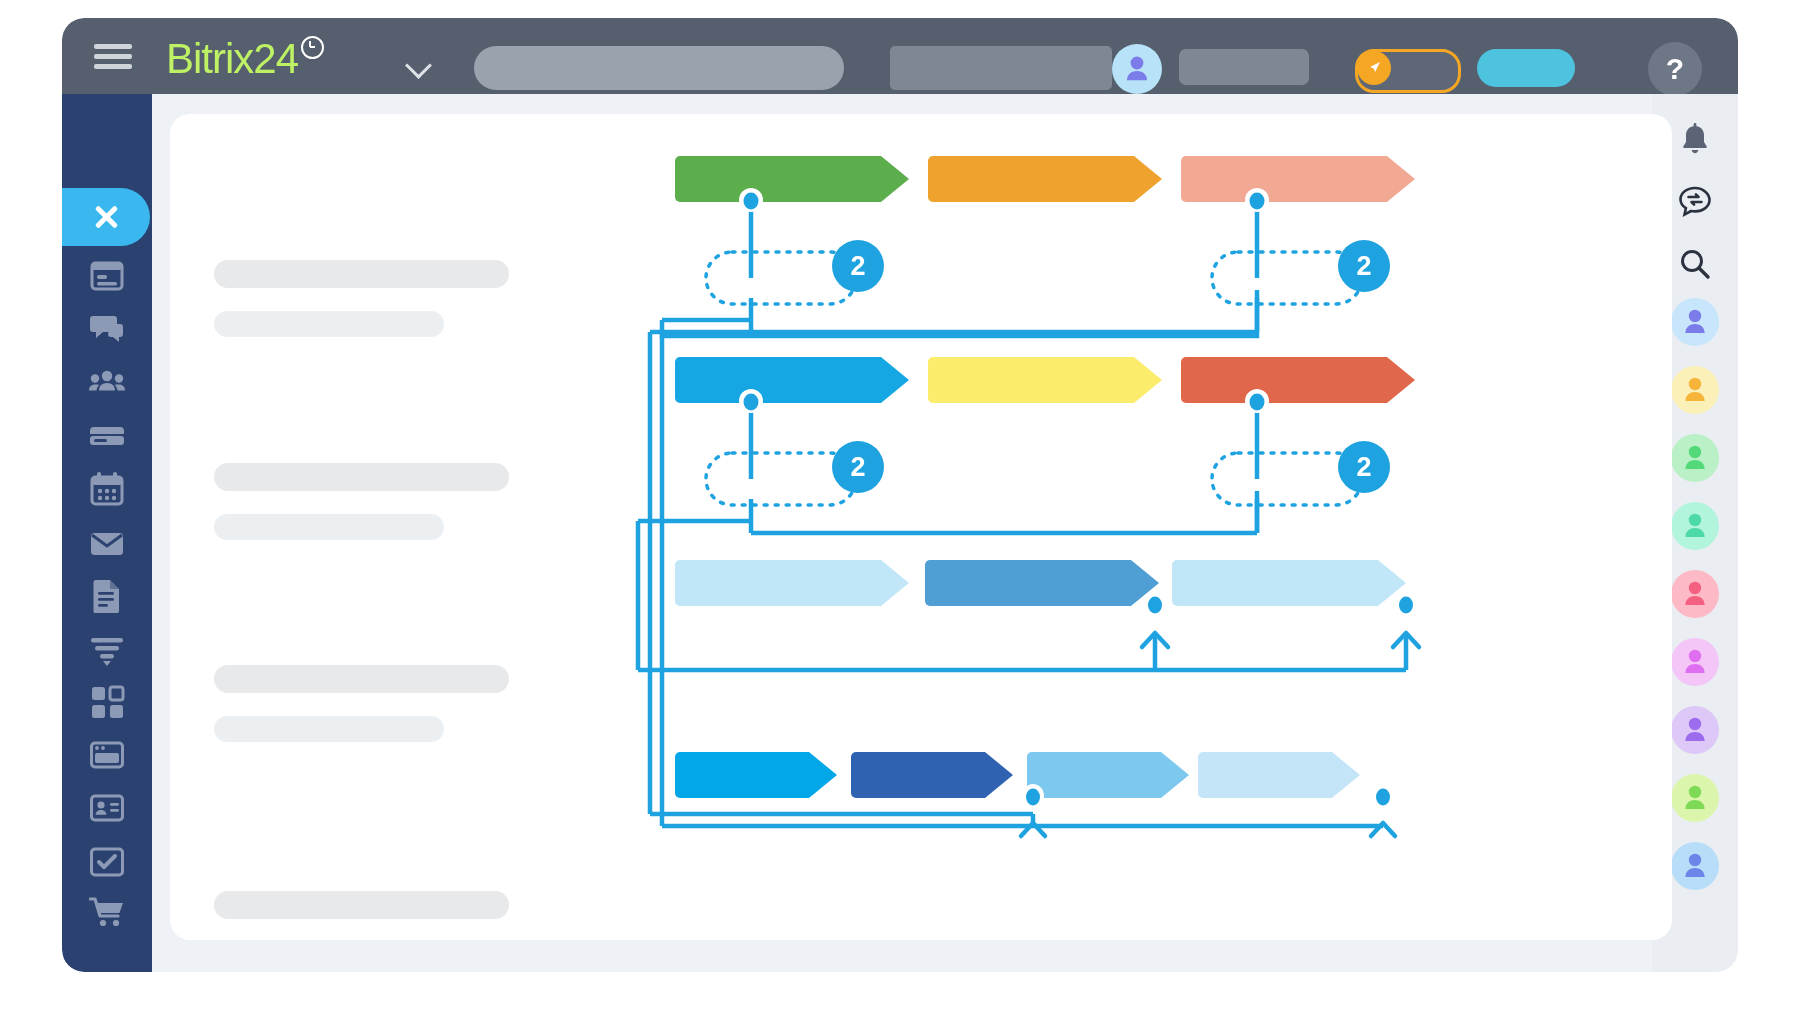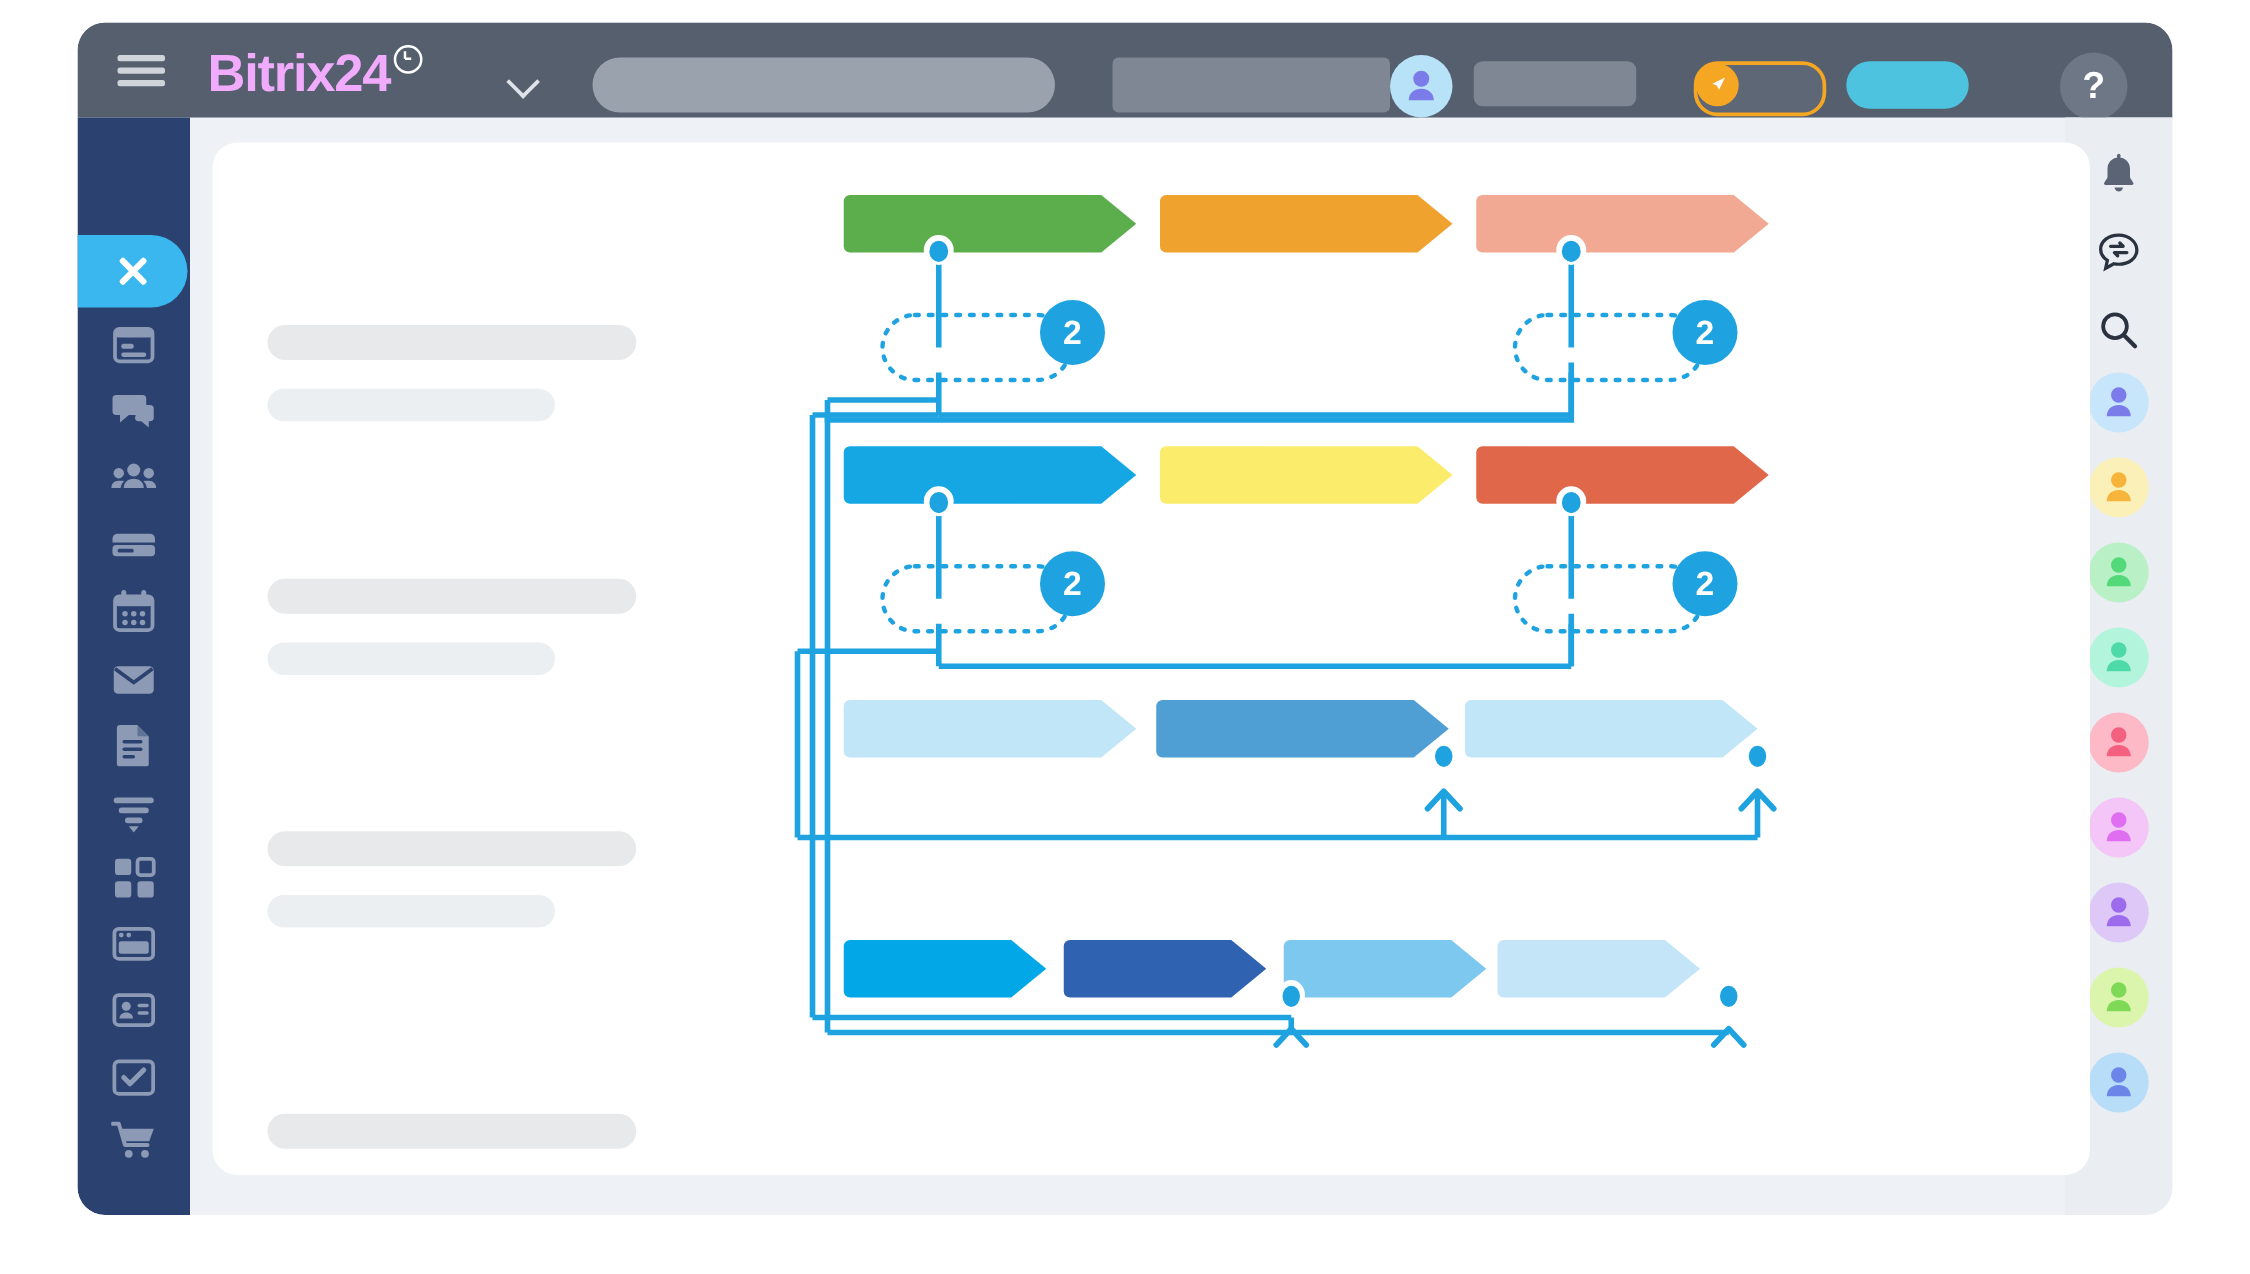--- a/index.html
+++ b/index.html
@@ -4,21 +4,21 @@
 <style>
   html,body{margin:0;padding:0;background:#ffffff;}
   body{width:1800px;height:1019px;overflow:hidden;font-family:"Liberation Sans",sans-serif;}
 
   .app-window{position:absolute;left:62px;top:18px;width:1676px;height:954px;background:#eef1f5;border-radius:22px;overflow:hidden;}
 
   
   .topbar{position:absolute;left:0;top:0;width:1676px;height:76px;background:#555f6e;border-radius:22px 22px 0 0;}
   .burger{position:absolute;left:32px;top:26px;width:38px;height:25px;cursor:pointer;}
   .burger i{display:block;height:5px;background:#cfd4da;border-radius:2px;margin-bottom:5px;}
-  .brand{position:absolute;left:104px;top:17px;color:#f0abfc;font-size:42px;font-weight:bold;letter-spacing:-1px;white-space:nowrap;}
+  .brand{position:absolute;left:104px;top:17px;color:#bef264;font-size:42px;font-weight:normal;letter-spacing:-1px;white-space:nowrap;}
   .brand-clock{display:inline-block;width:19px;height:19px;border:2.5px solid #ffffff;border-radius:50%;position:relative;vertical-align:14px;margin-left:3px;}
   .brand-clock:before{content:"";position:absolute;left:6px;top:2.5px;width:2px;height:6px;background:#fff;}
   .brand-clock:after{content:"";position:absolute;left:6.5px;top:7.5px;width:5px;height:2px;background:#fff;}
   .chev-down{position:absolute;left:347px;top:38px;width:16px;height:16px;border-right:3.5px solid #dfe3e8;border-bottom:3.5px solid #dfe3e8;transform:rotate(45deg);cursor:pointer;}
   .pill-search{position:absolute;left:412px;top:28px;width:370px;height:44px;background:#9aa2ae;border-radius:22px;}
   .pill-block{position:absolute;left:828px;top:28px;width:222px;height:44px;background:#7f8794;border-radius:5px;}
   .hdr-avatar{position:absolute;left:1050px;top:26px;width:50px;height:50px;border-radius:50%;background:#b7e2f7;}
   .hdr-avatar .glyph{position:absolute;left:13px;top:11px;width:24px;height:28px;}
   .pill-name{position:absolute;left:1117px;top:31px;width:130px;height:36px;background:#7f8794;border-radius:7px;}
   .pill-boost{position:absolute;left:1293px;top:31px;width:100px;height:38px;border:3px solid #f5a623;border-radius:19px;background:#5d6776;}

